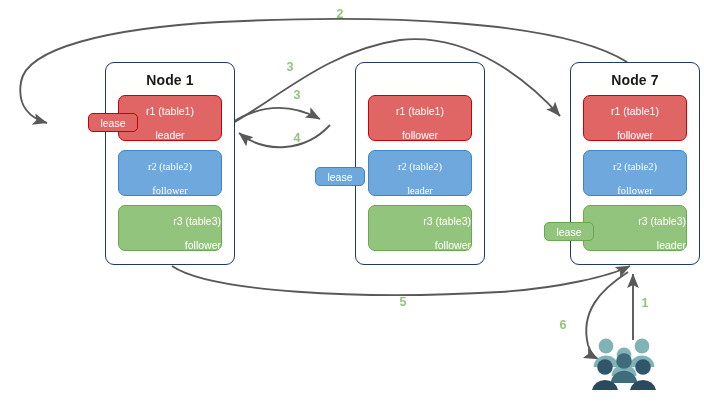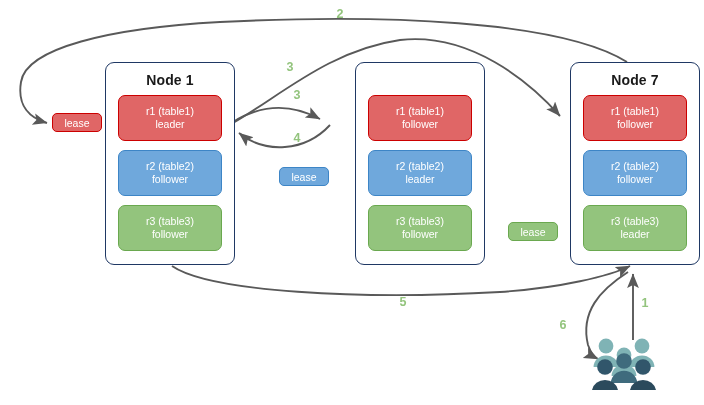--- a/index.html
+++ b/index.html
@@ -32,32 +32,33 @@
   }
   .replica{
     height:46px;margin-bottom:9px;
     border-radius:7px;
     box-sizing:border-box;
     display:flex;flex-direction:column;
     align-items:center;justify-content:center;
     color:#ffffff;font-size:10.5px;line-height:13px;
     text-align:center;
   }
-  .replica .ln{display:block;}
+  .replica .ln{display:block;margin-top:11px;}
   .rep-red  {background:#e06666;border:1.4px solid #cc0000;}
-  .rep-blue {background:#6fa8dc;border:1.4px solid #3d85c6;}
-  .rep-green{background:#93c47d;border:1.4px solid #6aa84f;}
+  .rep-blue {background:#6fa8dc;border:1.4px solid #3d85c6;font-family:Liberation Serif, serif;}
+  .rep-green{background:#93c47d;border:1.4px solid #6aa84f;align-items:flex-end;}
 
   
   .lease{
     position:absolute;z-index:3;
     border-radius:5px;box-sizing:border-box;
     display:flex;align-items:center;justify-content:center;
     color:#ffffff;font-size:10.5px;
     height:19px;
+    margin-left:36px;
   }
   .lease-red  {background:#e06666;border:1.4px solid #cc0000;}
   .lease-blue {background:#6fa8dc;border:1.4px solid #3d85c6;}
   .lease-green{background:#93c47d;border:1.4px solid #6aa84f;}
 
   
   .step{
     position:absolute;z-index:4;
     color:#93c47d;font-size:12.5px;font-weight:bold;
     text-align:center;width:18px;

